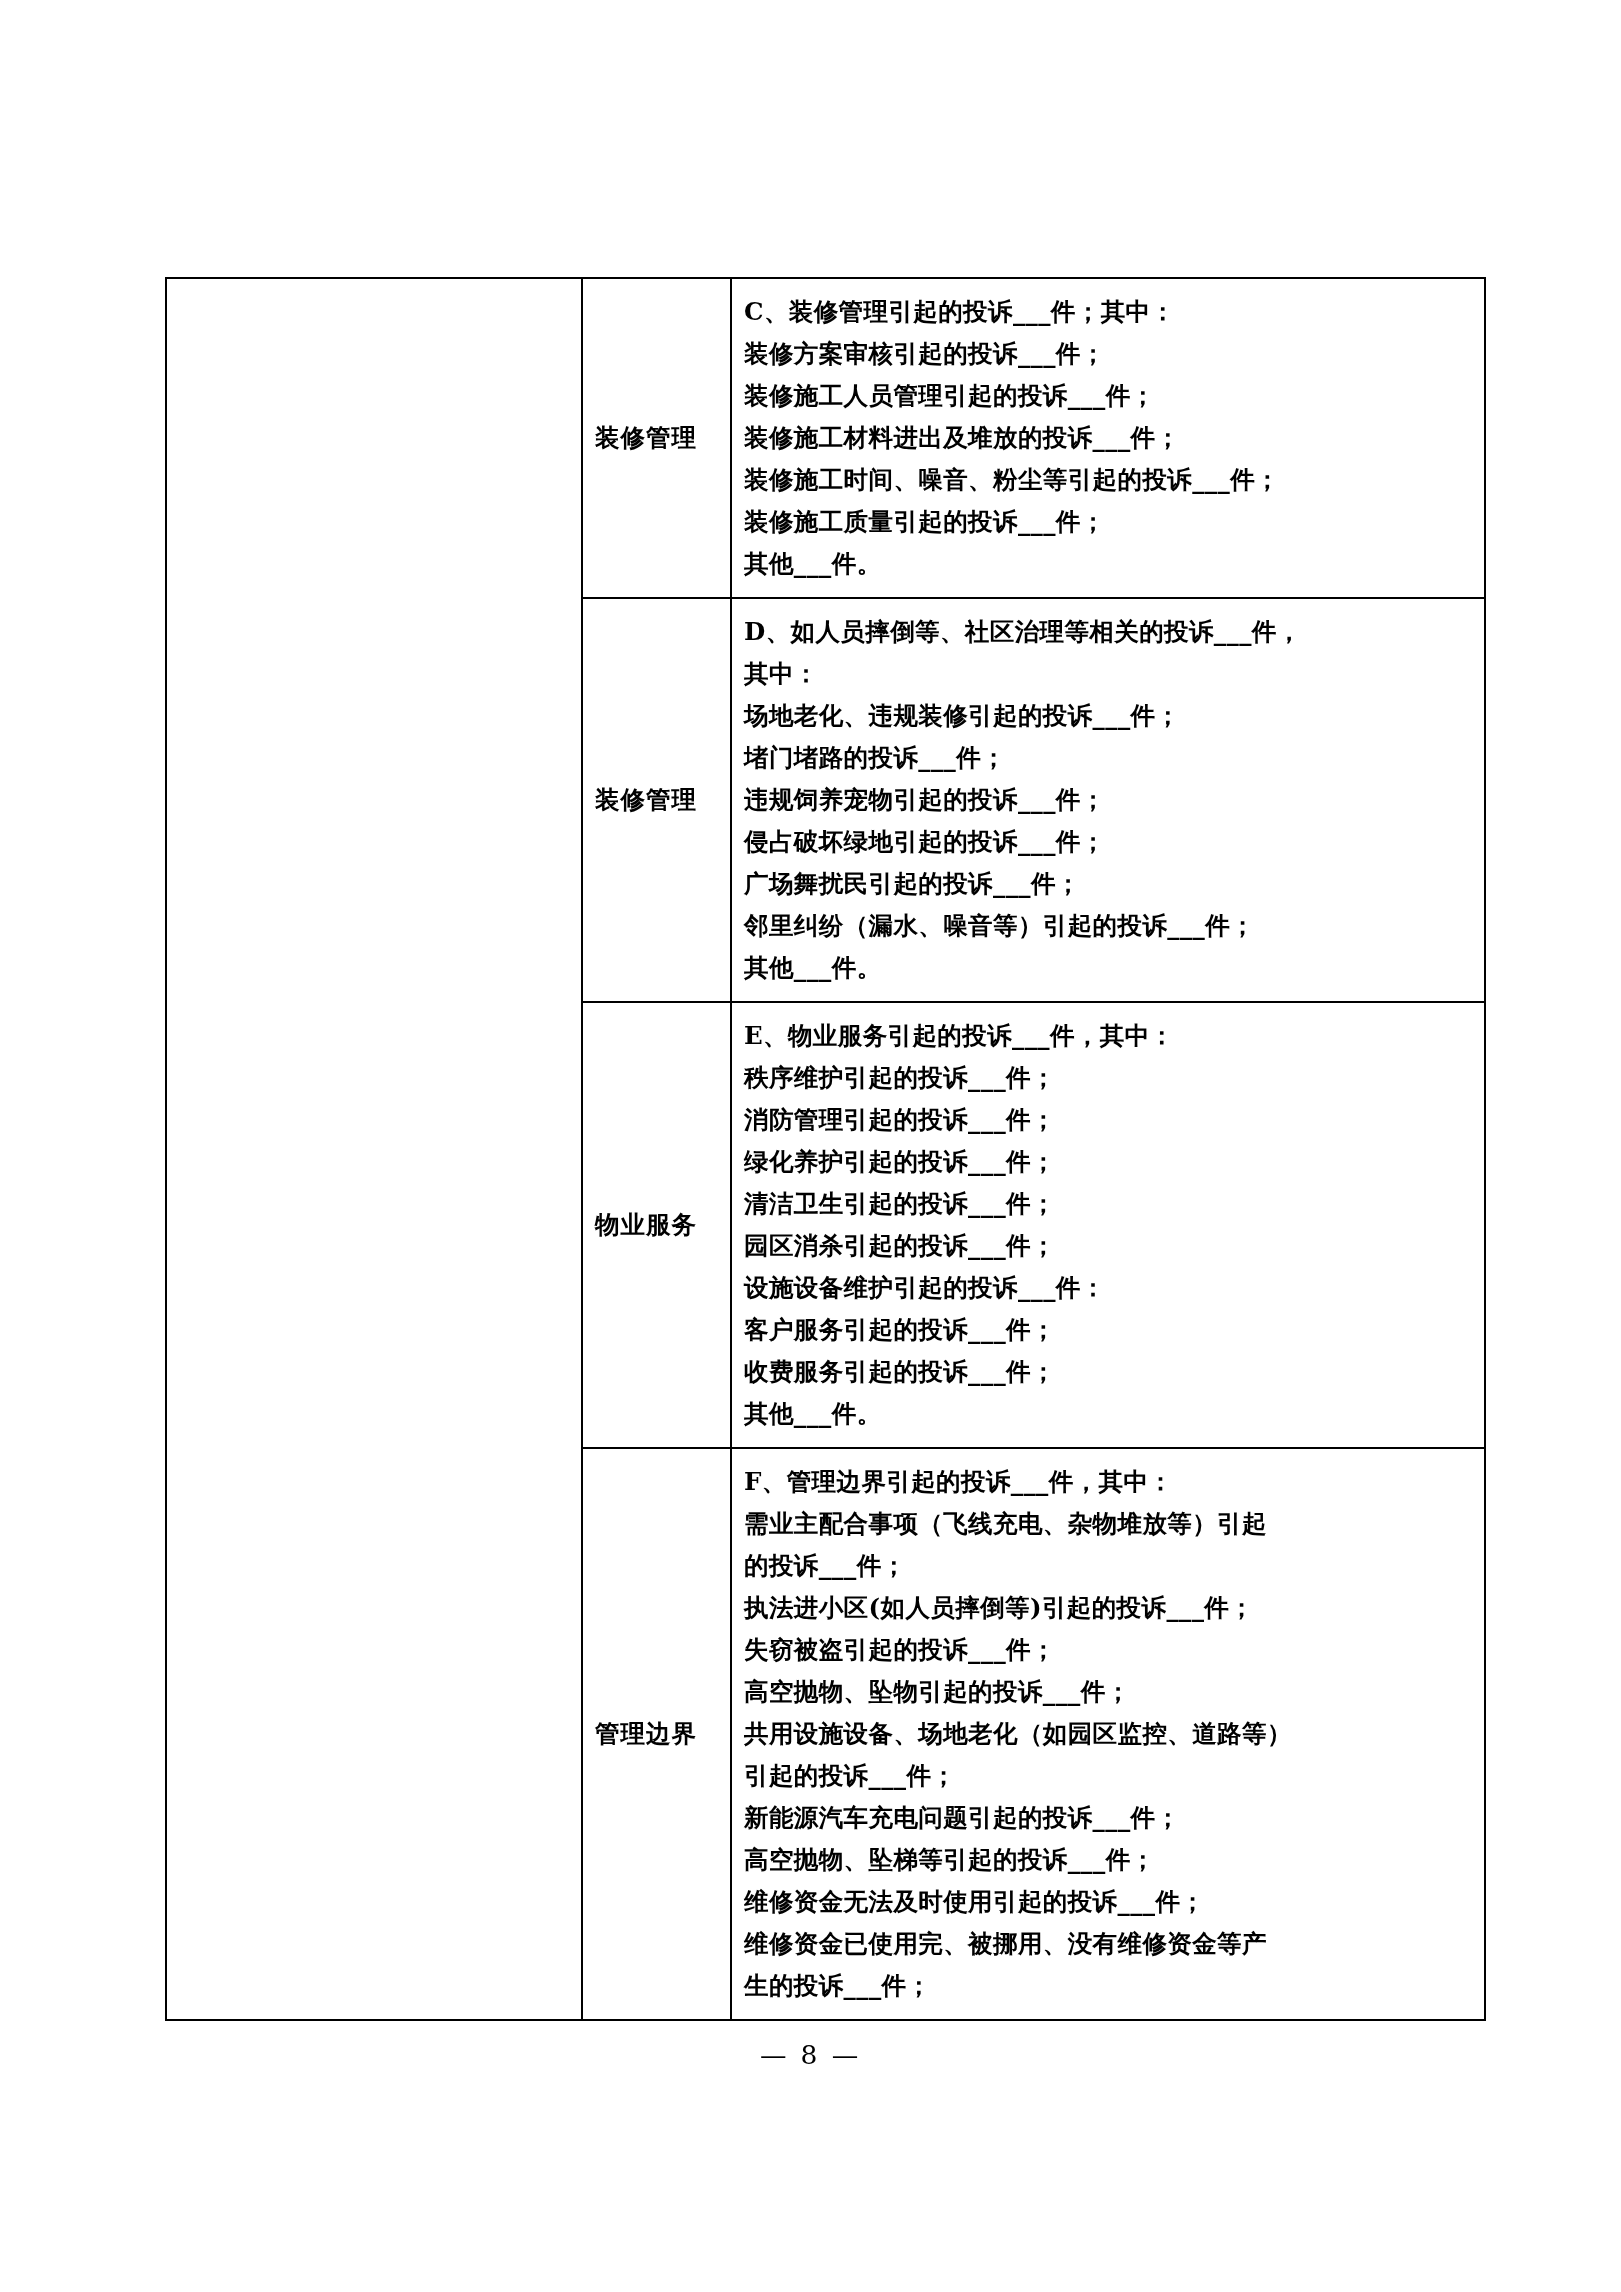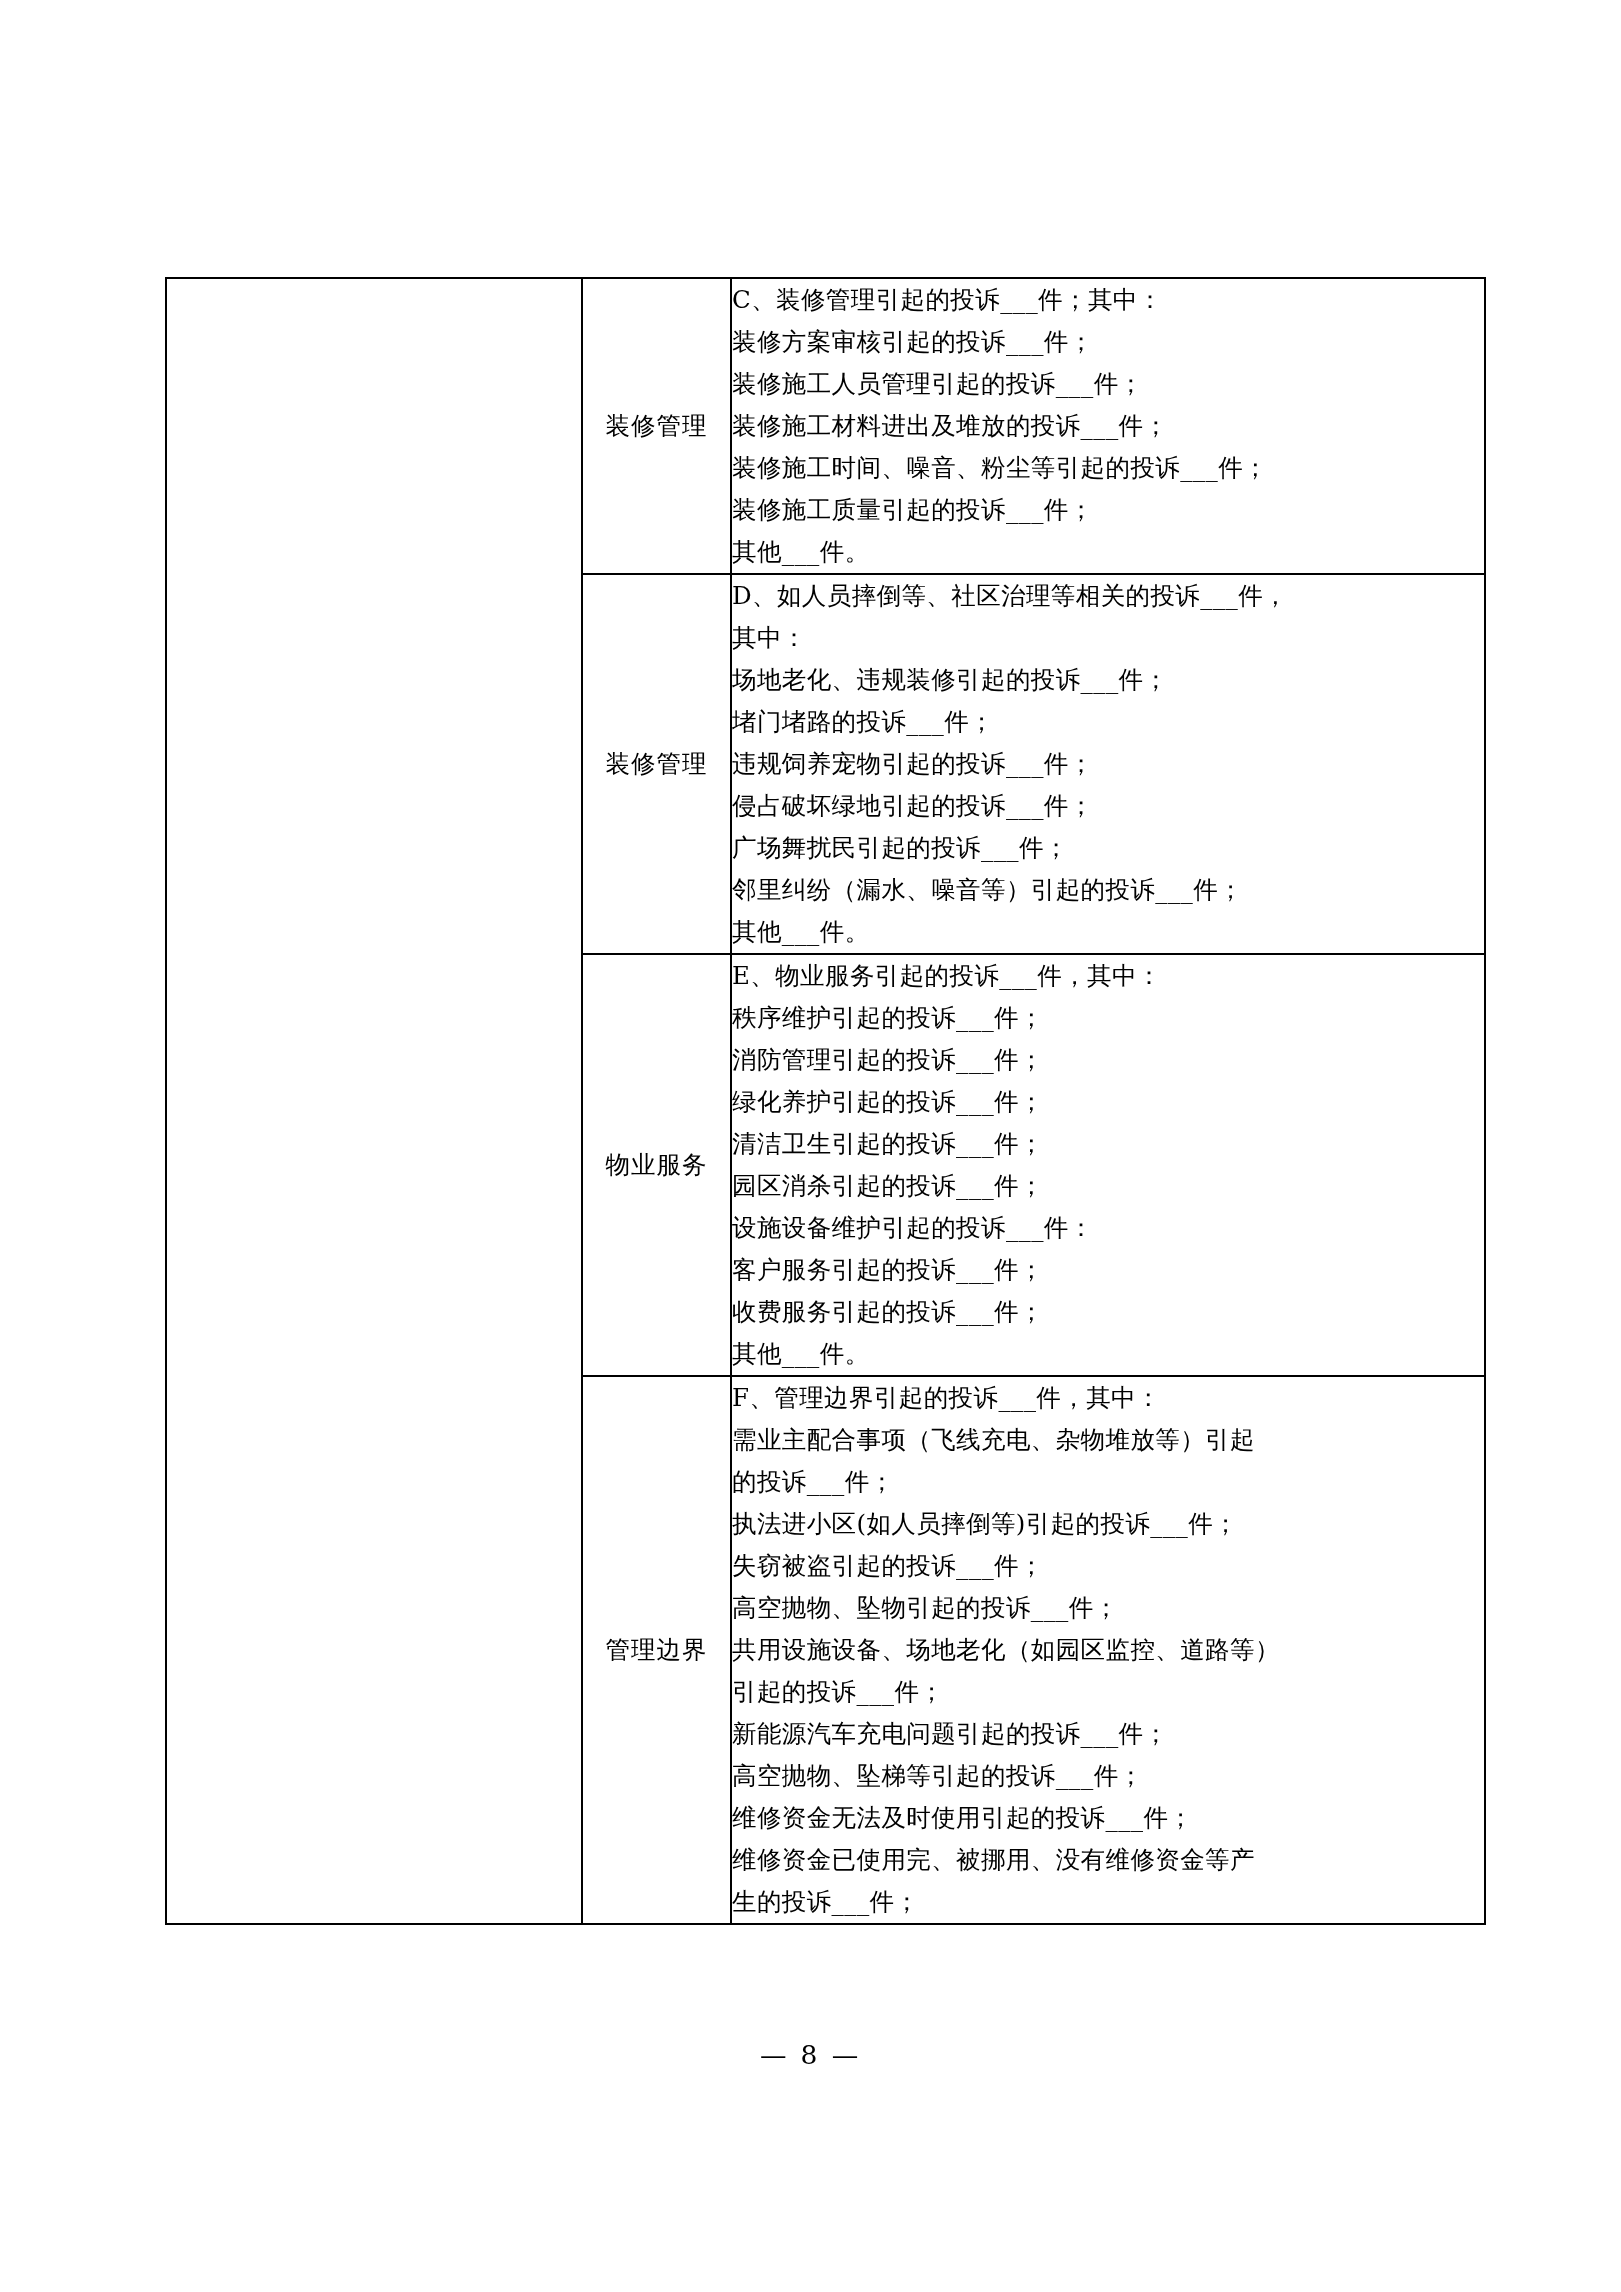--- a/index.html
+++ b/index.html
@@ -27,27 +27,27 @@
     position: absolute;
     left: 165px;
     top: 277px;
     width: 1318px;
     border-collapse: collapse;
     table-layout: fixed;
   }
   .doc-table td {
     border: 2px solid #000;
     vertical-align: middle;
-    padding: 0;
+    padding: 12px;
+    font-weight: bold;
   }
   .col-a { width: 416px; }
   .col-b { width: 149px; }
   .col-c { width: 754px; }
   .cat-cell {
-    text-align: center;
     font-size: 24.5px;
     line-height: 1.5;
     letter-spacing: 1px;
     font-family: "DejaVu Serif", "Liberation Serif", serif;
     margin-left: 44px;
   }
   .content-cell {
     padding: 13.7px 15.7px 15.7px 21.6px;
     vertical-align: top;
   }

